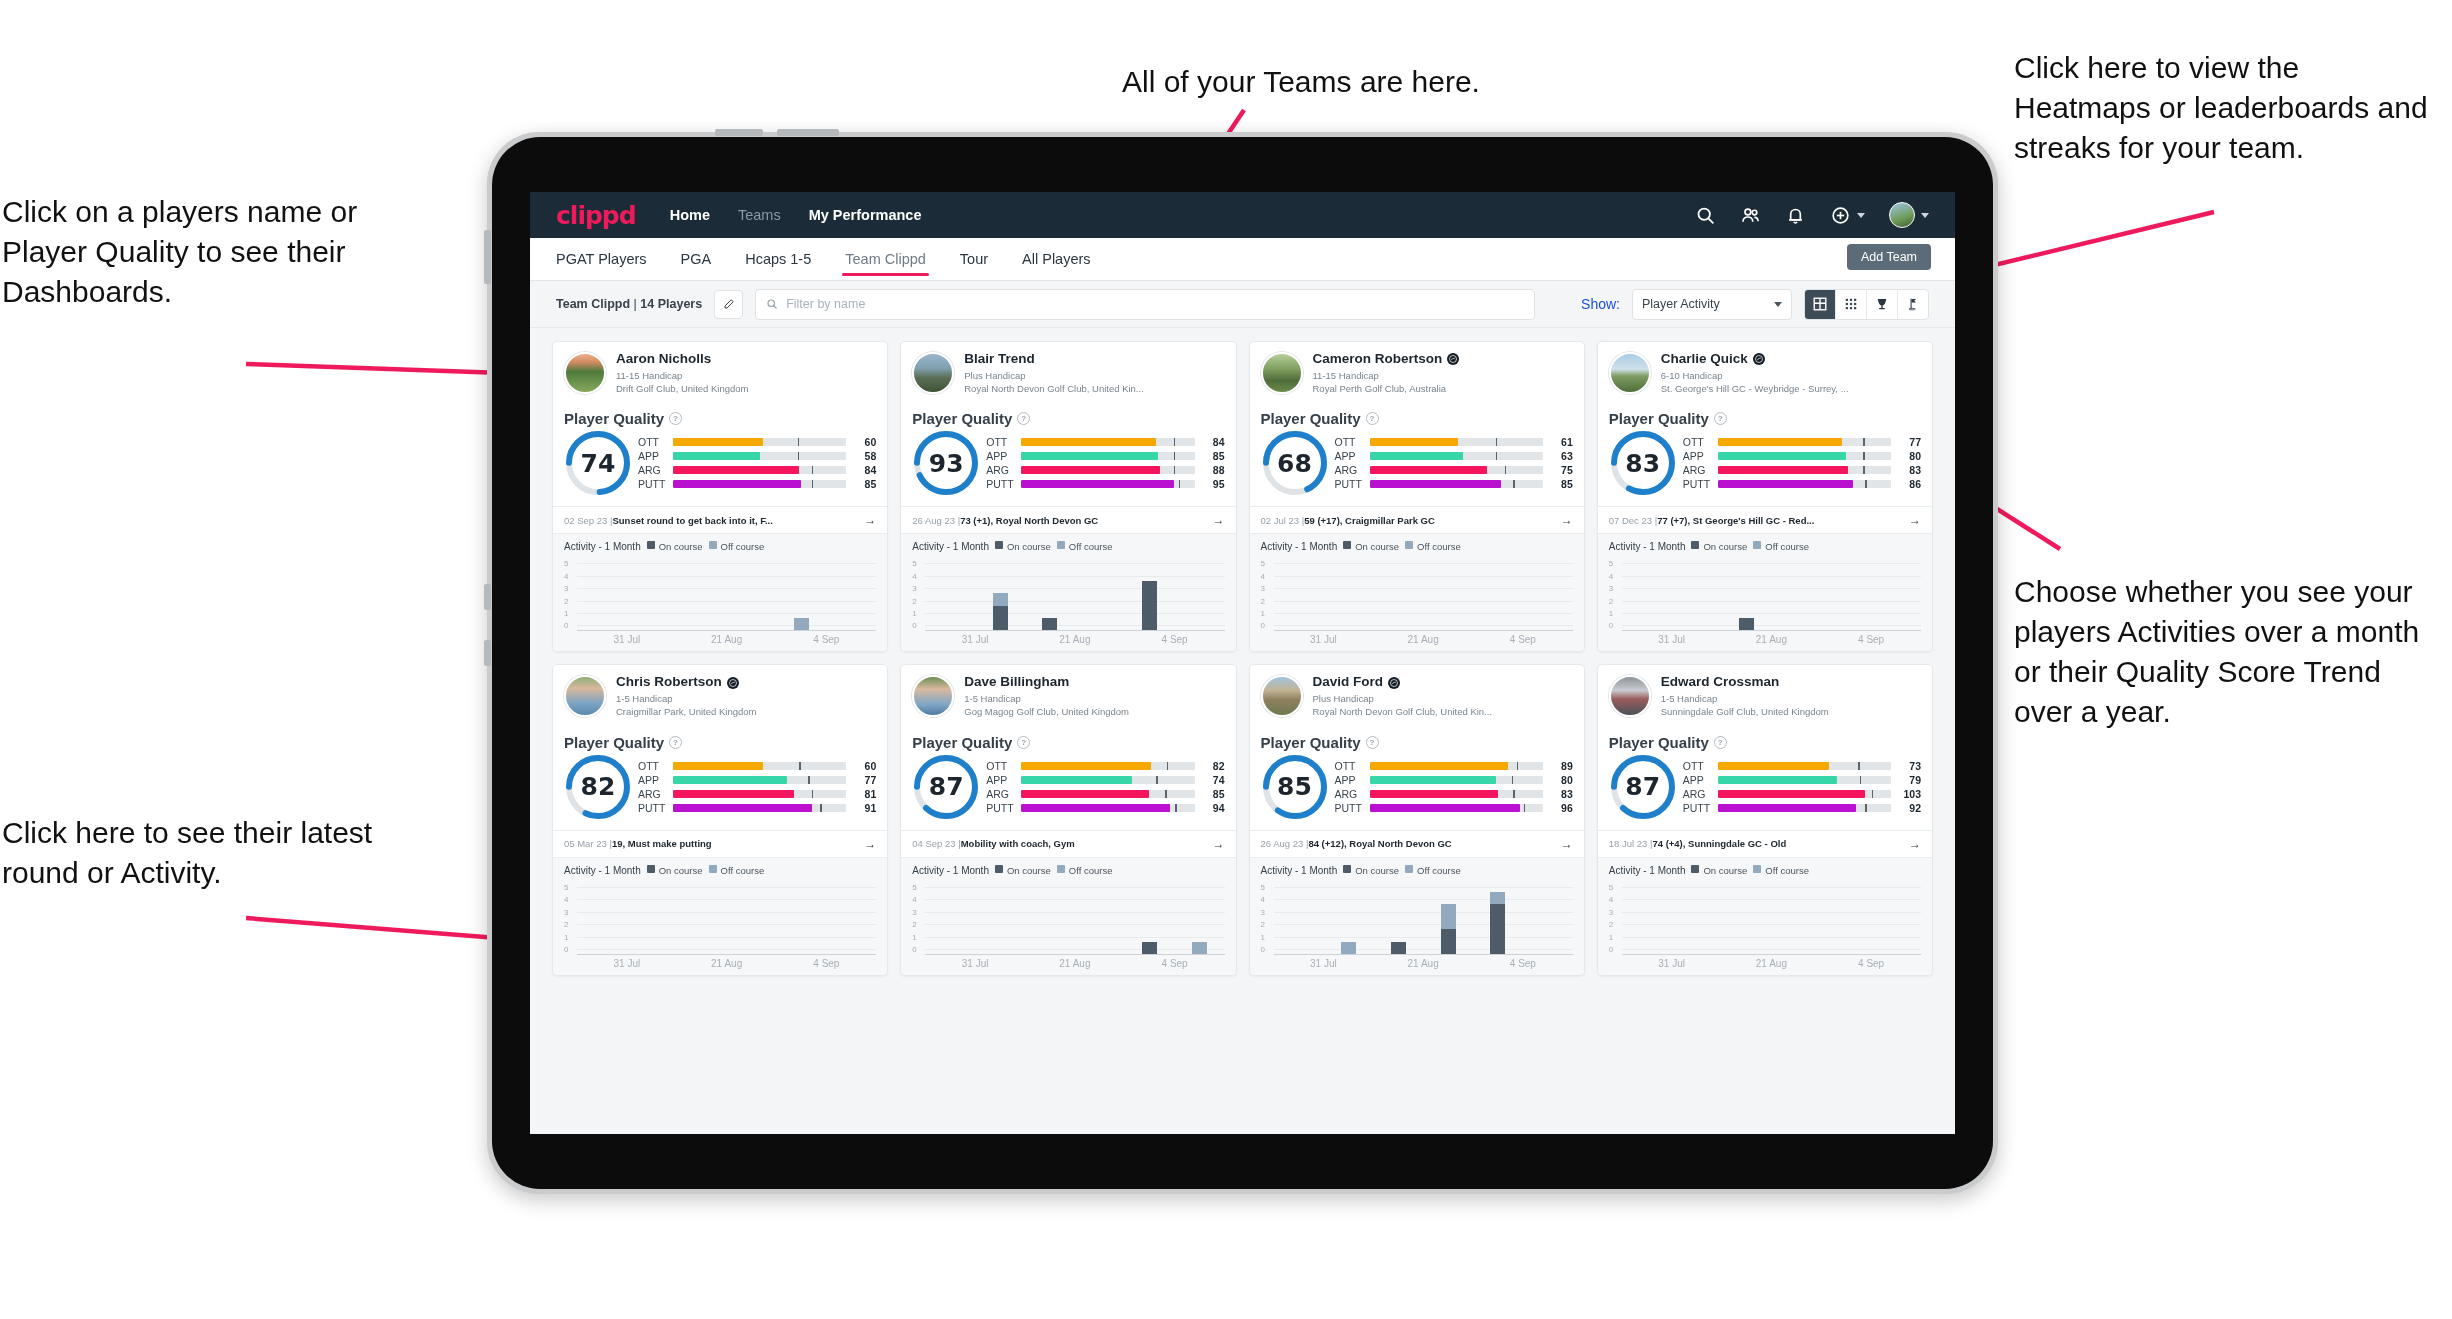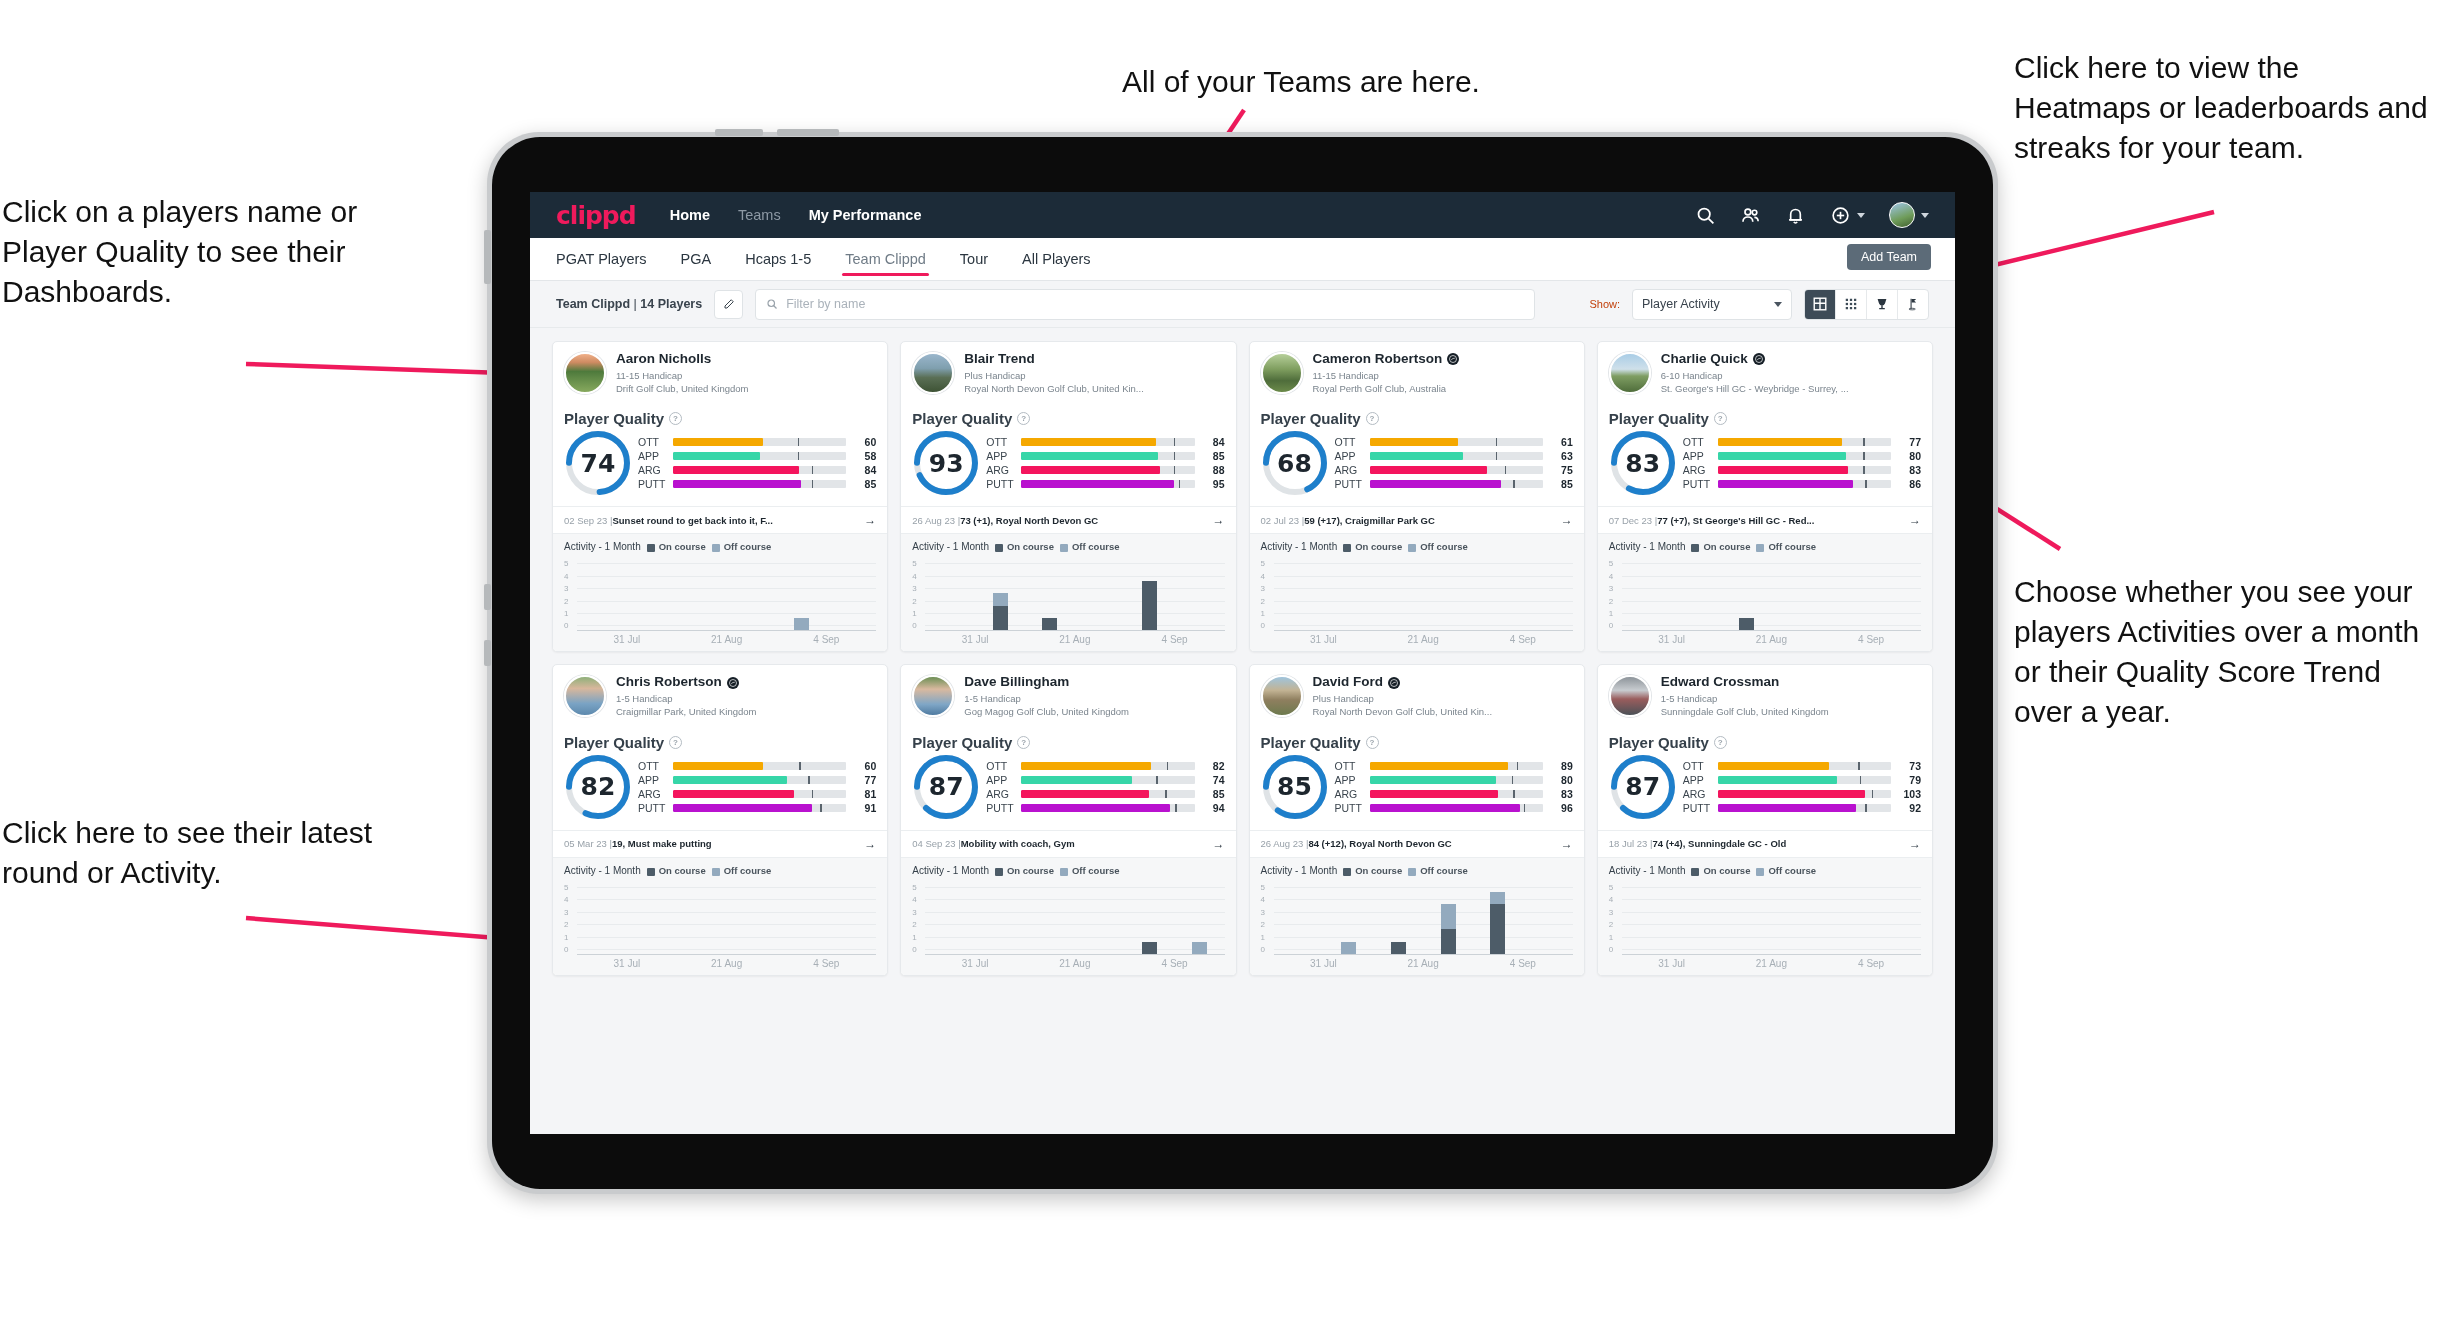--- a/index.html
+++ b/index.html
@@ -48,21 +48,21 @@
     padding:6px 14px;border-radius:4px;font-weight:500;}
 
   
   .toolbar{height:46px;background:#f4f5f7;display:flex;align-items:center;padding:0 26px;gap:12px;border-bottom:1px solid #e7eaec;}
   .teamlabel{font-size:12.5px;color:#39434d;white-space:nowrap;}
   .teamlabel b{font-weight:700;}
   .editbtn{width:27px;height:27px;border:1px solid #dfe3e6;background:#fff;border-radius:4px;display:flex;align-items:center;justify-content:center;}
   .searchbox{flex:1;max-width:758px;height:29px;background:#fff;border:1px solid #dfe3e6;border-radius:4px;
     display:flex;align-items:center;padding:0 10px;gap:8px;}
   .searchbox span{font-size:12.5px;color:#aab2ba;}
-  .showlabel{font-size:11px;color:#c2410c;margin-left:auto;}
+  .showlabel{font-size:14px;color:#1d4ed8;margin-left:auto;}
   .select{width:140px;height:29px;background:#fff;border:1px solid #dfe3e6;border-radius:4px;
     display:flex;align-items:center;padding:0 9px;font-size:12.5px;color:#39434d;}
   .select .caret2{margin-left:auto;width:0;height:0;border-left:4.5px solid transparent;border-right:4.5px solid transparent;border-top:5px solid #4a5560;}
   .viewgroup{display:flex;border:1px solid #dfe3e6;border-radius:4px;overflow:hidden;background:#fff;}
   .vbtn{width:30px;height:29px;display:flex;align-items:center;justify-content:center;border-right:1px solid #e6e9eb;}
   .vbtn:last-child{border-right:none;}
   .vbtn.on{background:#3d4b57;}
 
   
   .cards{padding:13px 22px 0 22px;display:grid;grid-template-columns:repeat(4,1fr);gap:12px;}
@@ -87,21 +87,21 @@
   .mtrack{flex:1;height:8px;background:#e2e5e8;border-radius:1px;position:relative;overflow:hidden;}
   .mfill{position:absolute;left:0;top:0;bottom:0;border-radius:1px;}
   .mtick{position:absolute;top:0;bottom:0;width:1.5px;background:#5a646d;}
   .mval{font-size:10.5px;font-weight:700;color:#1d262e;width:24px;text-align:right;}
   .lastrow{border-top:1px solid #ebeef0;padding:6px 11px;display:flex;align-items:center;}
   .ldate{font-size:9.5px;color:#98a1a9;white-space:nowrap;}
   .ltxt{font-size:9.5px;color:#1d262e;font-weight:700;white-space:nowrap;overflow:hidden;text-overflow:ellipsis;flex:1;}
   .larrow{color:#2b3640;font-size:12px;margin-left:4px;}
   .actwrap{background:#f6f7f8;border-top:1px solid #ebeef0;padding:7px 11px 6px 11px;}
   .actheader{display:flex;align-items:center;gap:6px;font-size:10px;color:#35404a;}
-  .lg{display:flex;align-items:flex-end;gap:4px;color:#4a545d;font-size:9.5px;font-weight:bold;}
+  .lg{display:flex;align-items:flex-start;gap:4px;color:#4a545d;font-size:9.5px;}
   .sw{width:8px;height:8px;border-radius:1px;}
   .chart{position:relative;height:74px;margin-top:5px;}
   .ylab{position:absolute;left:0;font-size:8px;color:#a7afb6;transform:translateY(-50%);}
   .gl{position:absolute;left:13px;right:0;height:1px;background:#e8ebed;}
   .axis{position:absolute;left:13px;right:0;bottom:0;height:1px;background:#ccd2d7;}
   .bars{position:absolute;left:13px;right:0;bottom:1px;top:0;}
   .bar{position:absolute;bottom:0;width:15px;}
   .bseg{width:100%;}
   .xlabs{display:flex;margin-left:13px;margin-top:3px;font-size:10px;color:#a7afb6;}
 </style>

